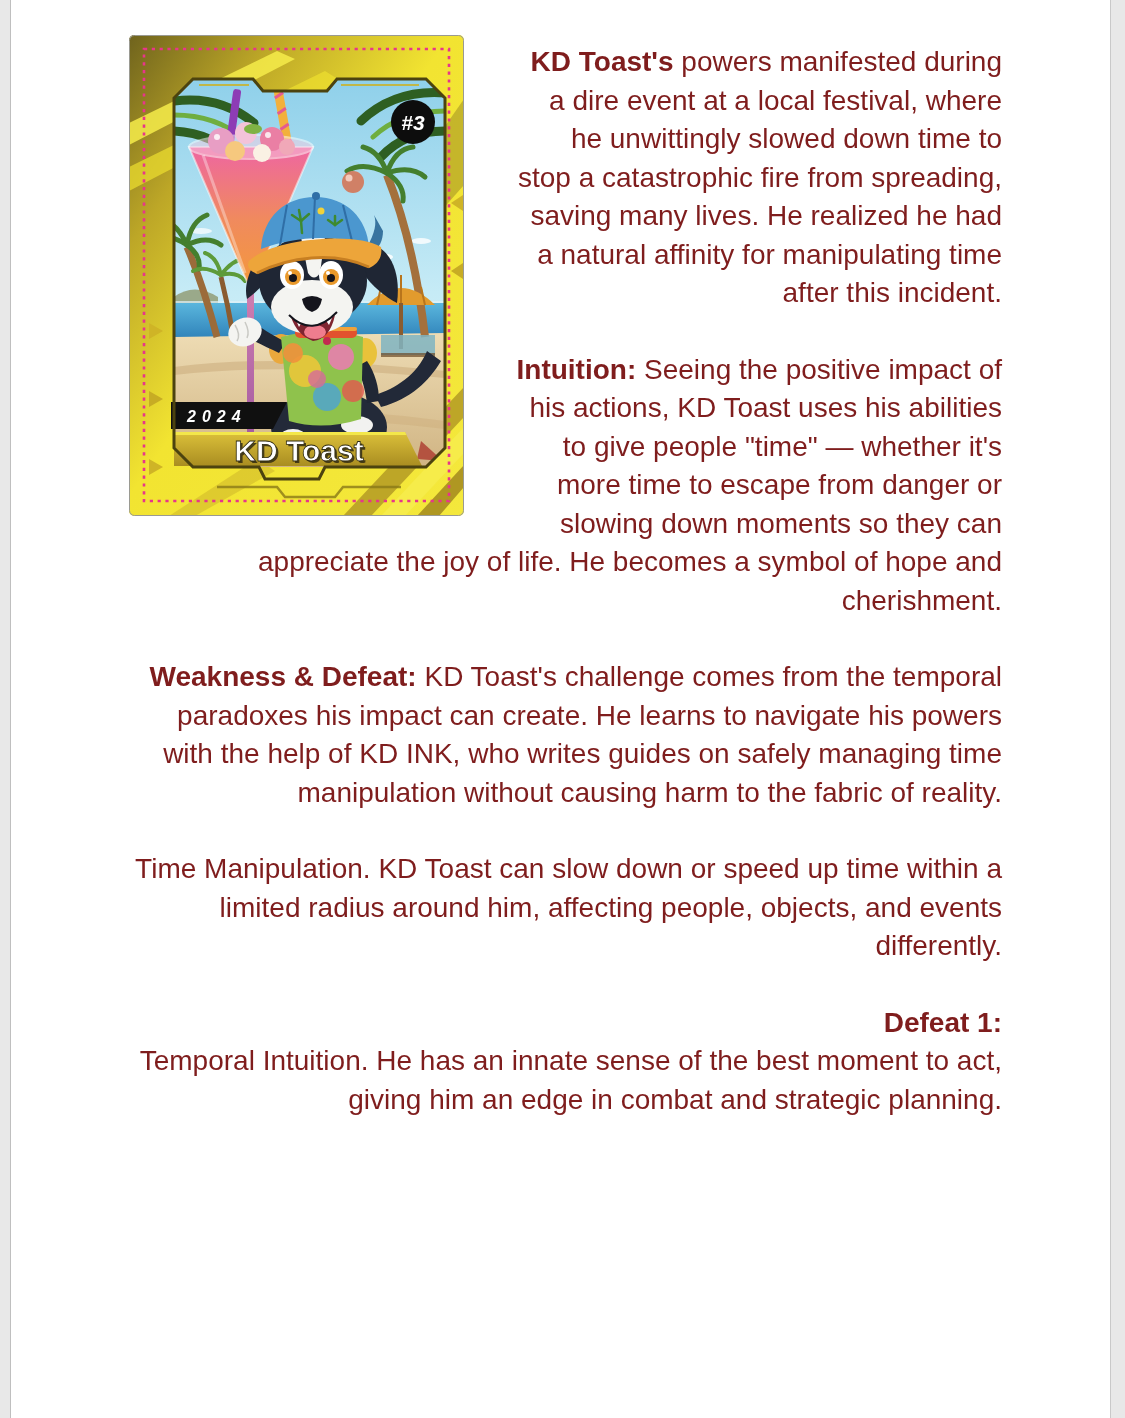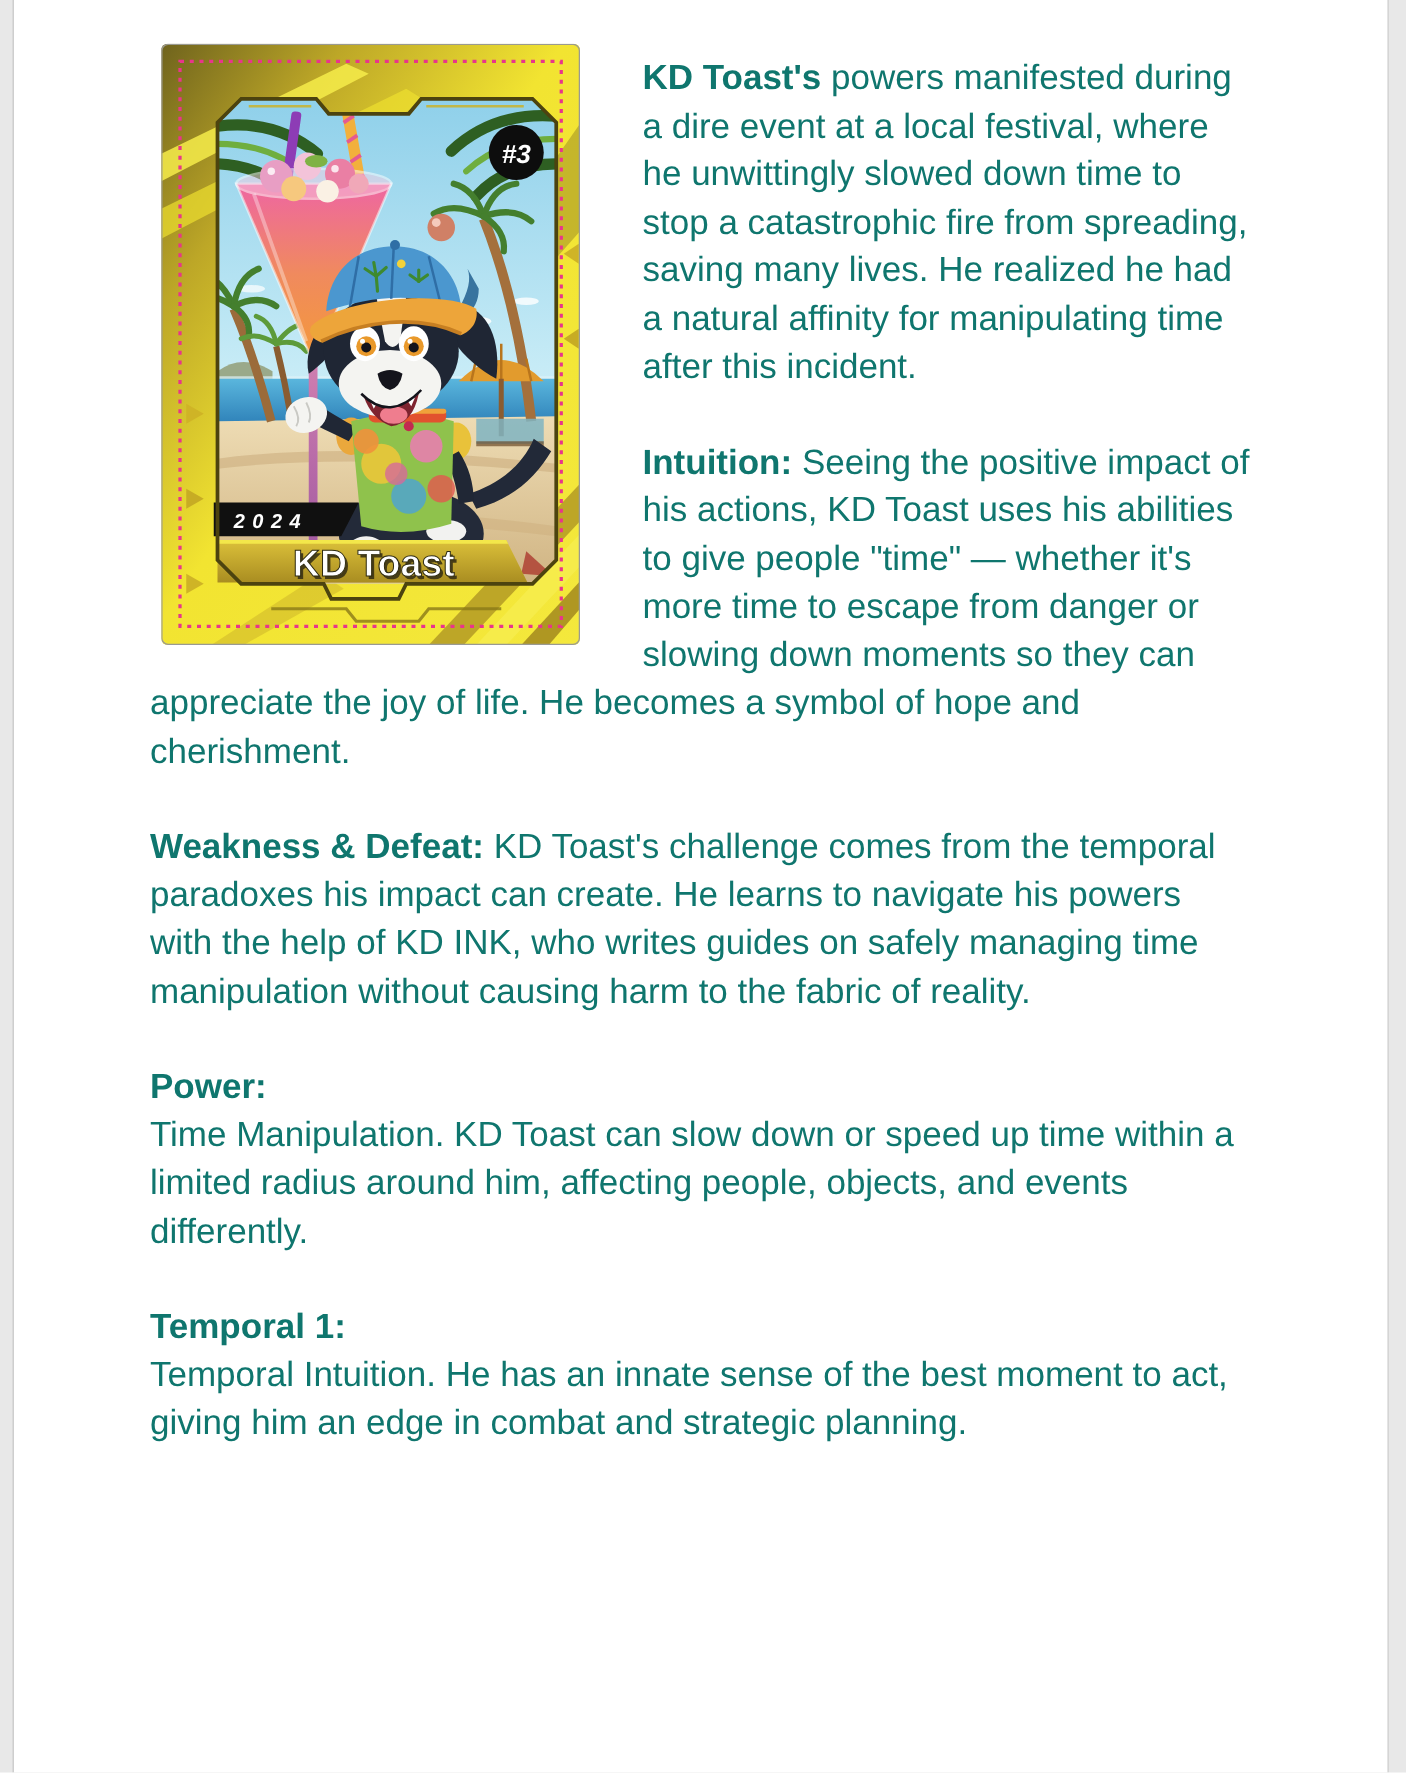--- a/index.html
+++ b/index.html
@@ -20,22 +20,23 @@
   figure.card{
     float:left;
     width:335px;height:481px;
     margin:0 50px 26px 9px;
     padding:0;
   }
   figure.card svg{display:block;}
   p.para{
     font-size:28px;
     line-height:38.5px;
-    color:#0f766e;
+    color:#7f1d1d;
     margin:38px 0 0 0;
+    text-align:right;
   }
   p.para.first{margin-top:8px;}
   p.para b{font-weight:bold;}
   p.para b.block{display:block;}
   .footer{
     clear:both;
     margin-top:112px;
     text-align:center;
     font-size:28px;
     line-height:38.5px;
@@ -285,18 +286,18 @@
       <rect x="0.5" y="0.5" width="334" height="480" rx="5" fill="none" stroke="#9a9a92" stroke-width="1"></rect>
     </svg>
   </figure>
 
   <p class="para first"><b>KD Toast's</b><span> powers manifested during a dire event at a local festival, where he unwittingly slowed down time to stop a catastrophic fire from spreading, saving many lives. He realized he had a natural affinity for manipulating time after this incident.</span></p>
 
   <p class="para"><b>Intuition:</b><span> Seeing the positive impact of his actions, KD Toast uses his abilities to give people "time" — whether it's more time to escape from danger or slowing down moments so they can appreciate the joy of life. He becomes a symbol of hope and cherishment.</span></p>
 
   <p class="para"><b>Weakness &amp; Defeat:</b><span> KD Toast's challenge comes from the temporal paradoxes his impact can create. He learns to navigate his powers with the help of KD INK, who writes guides on safely managing time manipulation without causing harm to the fabric of reality.</span></p>
 
-  <p class="para"><b class="block">Power:</b><span>Time Manipulation. KD Toast can slow down or speed up time within a limited radius around him, affecting people, objects, and events differently.</span></p>
-
-  <p class="para"><b class="block">Temporal 1:</b><span>Temporal Intuition. He has an innate sense of the best moment to act, giving him an edge in combat and strategic planning.</span></p>
+  <p class="para"><span>Time Manipulation. KD Toast can slow down or speed up time within a limited radius around him, affecting people, objects, and events differently.</span></p>
+
+  <p class="para"><b class="block">Defeat 1:</b><span>Temporal Intuition. He has an innate sense of the best moment to act, giving him an edge in combat and strategic planning.</span></p>
 
 
 </div>
 
 </body></html>

